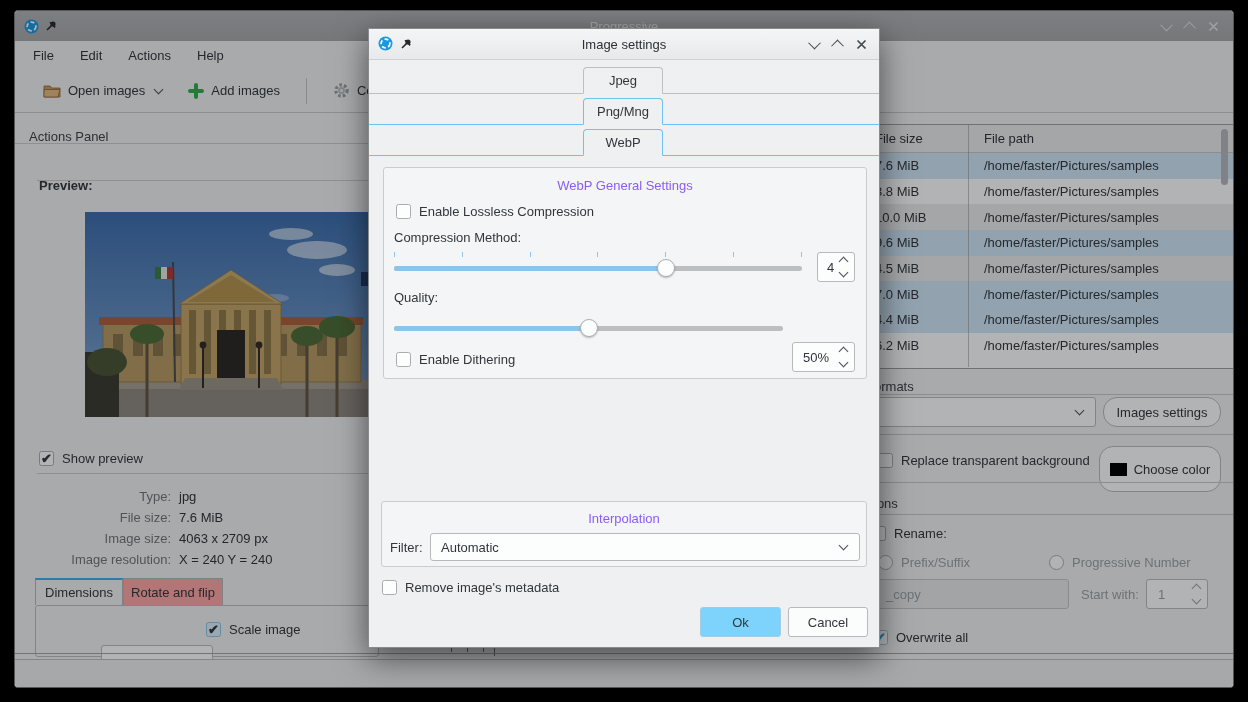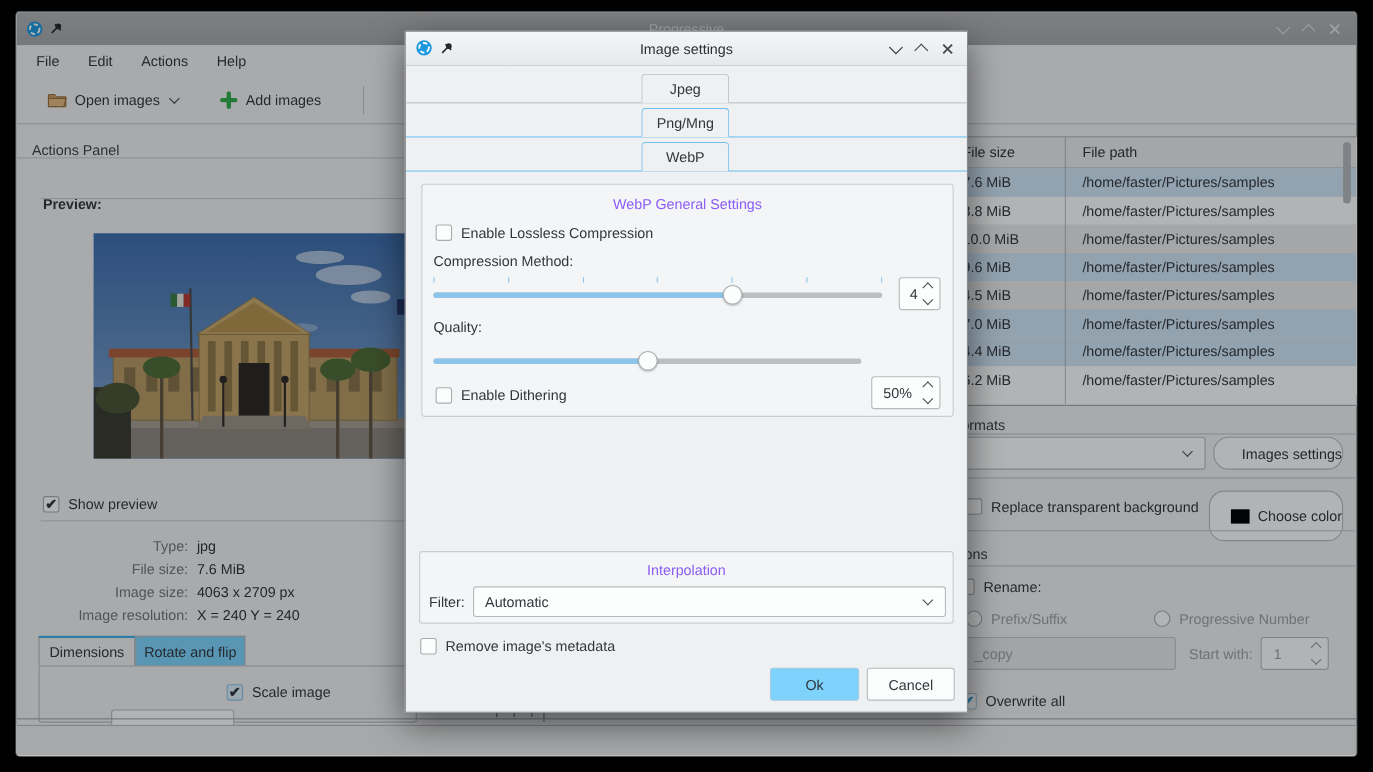--- a/index.html
+++ b/index.html
@@ -12,56 +12,56 @@
     display:flex;align-items:center;}
   #mw-title{position:absolute;left:0;right:0;text-align:center;color:#e3e5e7;font-size:13px;}
   .winctl{display:flex;gap:14px;position:absolute;right:14px;top:0;height:30px;align-items:center;}
   .chev{width:8px;height:8px;border-right:1.8px solid currentColor;border-bottom:1.8px solid currentColor;display:inline-block;}
   .chev.down{transform:rotate(45deg) translate(-1px,-1px);}
   .chev.up{transform:rotate(-135deg) translate(-1px,-1px);}
   .xicon{width:11px;height:11px;display:inline-block;}
   #mw-titlebar .winctl{color:#dfe1e3;}
   #mw-menubar{position:absolute;left:0;top:30px;width:100%;height:28px;display:flex;align-items:center;padding-left:18px;gap:26px;box-sizing:border-box;color:#31363b;}
   .menu-item{cursor:default;}
-  #mw-toolbar{position:absolute;left:0;top:58px;width:100%;height:44px;display:flex;align-items:center;padding-left:22px;gap:26px;box-sizing:border-box;border-bottom:1px solid #c6c8ca;}
+  #mw-toolbar{position:absolute;left:0;top:58px;width:100%;height:44px;display:flex;align-items:center;padding-left:22px;gap:14px;box-sizing:border-box;border-bottom:1px solid #c6c8ca;}
   .tool-btn{display:flex;align-items:center;gap:7px;padding:5px 6px;border-radius:3px;}
   .tool-sep{width:1px;height:26px;background:#c2c4c6;margin:0 6px;}
   .chev-sm{width:6px;height:6px;border-right:1.5px solid #4a4f54;border-bottom:1.5px solid #4a4f54;transform:rotate(45deg);display:inline-block;margin-left:3px;margin-top:-3px;}
   
   .hline{position:absolute;height:1px;background:#c9cbcd;}
   #actions-panel-title{position:absolute;left:14px;top:118px;color:#3c4146;}
   #preview-label{position:absolute;left:24px;top:151px;font-weight:bold;margin-top:16px;}
   #preview-photo{position:absolute;left:70px;top:201px;width:292px;height:205px;background:#7da3cd;overflow:hidden;}
   .cb{width:15px;height:15px;background:#fcfdfd;border:1px solid #a9adb0;border-radius:2.5px;box-sizing:border-box;
      display:inline-flex;align-items:center;justify-content:center;font-size:13px;font-weight:bold;color:transparent;flex:none;}
   .cb.on{color:#31363b;}
   .cb.on.blue{color:#2f9fdb;border-color:#9cc6de;}
   .cb.focus{background:#d9ecf8;border-color:#8fc2e5;}
   .cbrow{position:absolute;display:flex;align-items:center;gap:8px;}
   .info-row{position:absolute;display:flex;width:330px;}
   .info-label{width:146px;text-align:right;color:#707579;flex:none;}
   .info-value{margin-left:8px;color:#2e3338;}
   .ltab{position:absolute;height:27px;box-sizing:border-box;display:flex;align-items:center;justify-content:center;border:1px solid #b3b6b8;border-bottom:none;}
   .ltab.active{background:#eff0f1;border-top:2px solid #3daee9;}
-  .ltab.inactive{background:#7dd3fc;}
+  .ltab.inactive{background:#fca5a5;}
   #left-groupbox{position:absolute;left:20px;top:594px;width:344px;height:52px;border:1px solid #b7babc;border-radius:3px;box-sizing:border-box;}
   #partial-button{position:absolute;left:86px;top:634px;width:110px;height:16px;background:#fbfcfc;border:1px solid #b7babc;border-radius:3px;}
   
   #file-table{position:absolute;left:851px;top:113px;width:369px;height:245px;background:#fcfdfd;border:1px solid #9da0a2;box-sizing:border-box;overflow:hidden;}
   #ft-header{display:flex;height:27px;align-items:center;background:#e9eaeb;border-bottom:1px solid #c4c6c8;color:#2e3338;}
   .c-size{width:97px;padding-left:8px;flex:none;white-space:nowrap;overflow:hidden;}
   .c-path{padding-left:12px;white-space:nowrap;}
   .trow{display:flex;height:25.7px;align-items:center;background:#fcfdfd;}
   .trow:nth-child(odd){background:#e9eaeb;}
   .trow.sel{background:#cfe4f5 !important;}
   #ft-colsep{position:absolute;left:953px;top:114px;width:1px;height:242px;background:rgba(120,125,128,.45);}
   #ft-scrollbar{position:absolute;left:1206px;top:118px;width:7px;height:56px;background:#b3b7ba;border-radius:4px;}
   .rsep{position:absolute;left:851px;width:369px;height:1px;background:#c4c6c8;}
   .grp-label{position:absolute;color:#3c4146;}
-  .btn{display:flex;align-items:center;justify-content:flex-end;background:#fbfcfc;border:1px solid #b6babd;border-radius:14px;box-sizing:border-box;}
+  .btn{display:flex;align-items:center;justify-content:center;background:#fbfcfc;border:1px solid #b6babd;border-radius:14px;box-sizing:border-box;}
   .combo{position:absolute;background:#fcfdfd;border:1px solid #b6babd;border-radius:3px;box-sizing:border-box;display:flex;align-items:center;}
   .combo .chev-sm{position:absolute;right:12px;}
   .radio{width:15px;height:15px;border:1px solid #a9adb0;border-radius:50%;background:#fbfcfc;box-sizing:border-box;flex:none;}
   .disabled{color:#9aa0a4;}
   .dis-field{background:#e6e7e8;border:1px solid #c2c5c7;border-radius:3px;box-sizing:border-box;color:#9aa0a4;display:flex;align-items:center;}
   .spin{background:#fcfdfd;border:1px solid #b6babd;border-radius:3px;box-sizing:border-box;display:flex;align-items:center;position:relative;}
   .spin .arrows{position:absolute;right:7px;top:0;bottom:0;display:flex;flex-direction:column;justify-content:center;gap:4px;}
   .spin .arrows .chev-sm{margin:0;}
   .spin.dim .chev-sm{border-color:#9aa0a4;}
   #mw-statusbar{position:absolute;left:0;top:648px;width:100%;height:30px;background:#eceded;border-top:1px solid #babcbe;}

